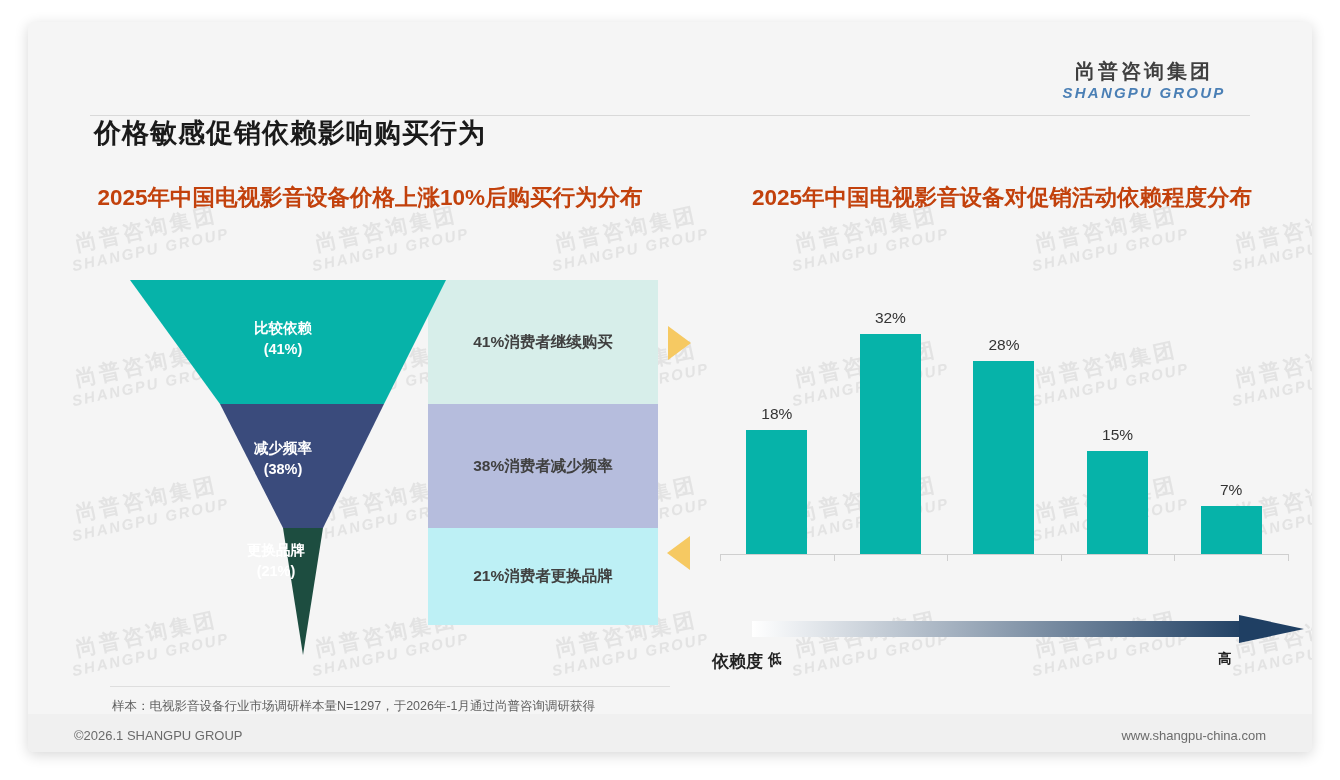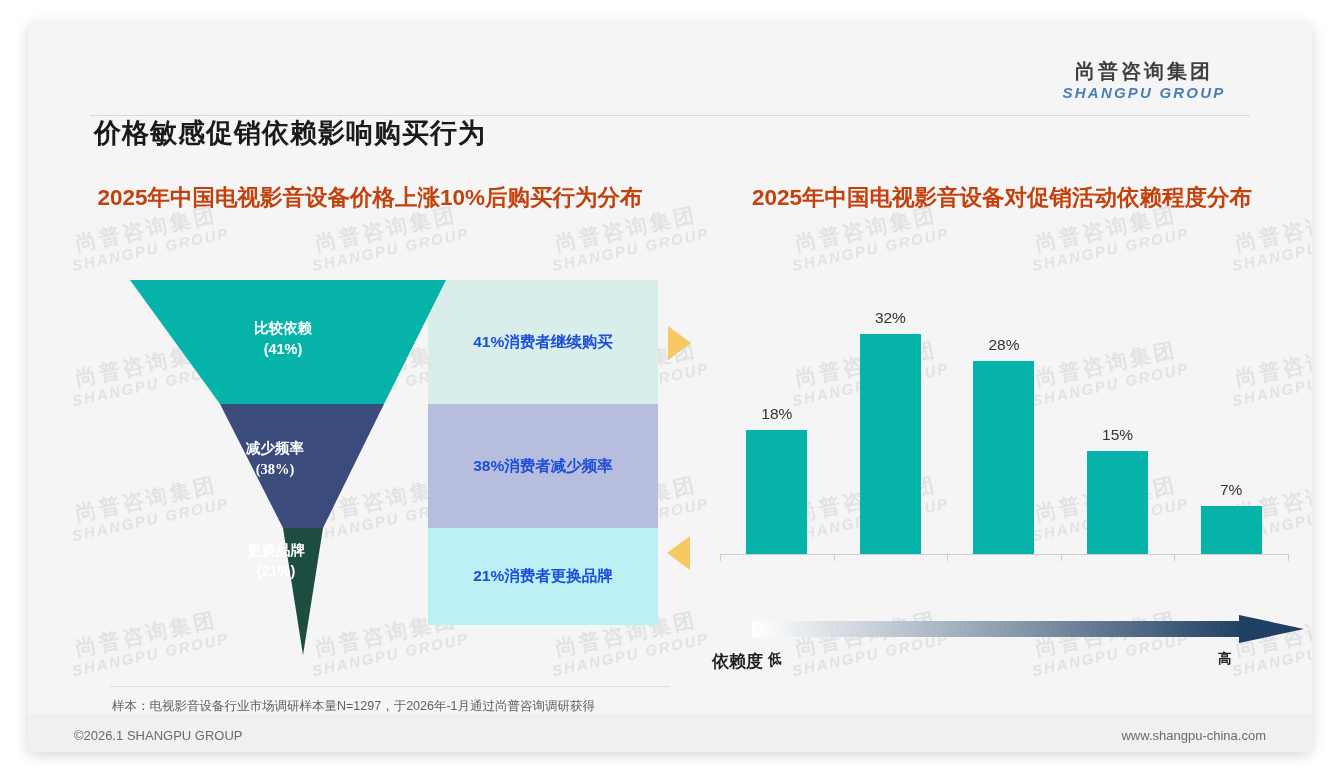--- a/index.html
+++ b/index.html
@@ -115,21 +115,21 @@
     position: absolute;
     left: 330px;
     width: 230px;
     display: flex;
     align-items: center;
     justify-content: center;
   }
   .stage-panel span {
     font-size: 15.5px;
     font-weight: bold;
-    color: #1d4ed8;
+    color: #404040;
     text-align: center;
   }
   #panel-0 { top: 30px;  height: 124px; background: #d7eeea; }
   #panel-1 { top: 154px; height: 124px; background: #b6bddd; }
   #panel-2 { top: 278px; height: 97px; background: #bdf0f5; }
 
   #funnel-svg {
     position: absolute;
     left: 0; top: 0;
     width: 560px;
@@ -140,21 +140,21 @@
     position: absolute;
     text-align: center;
     color: #ffffff;
     font-weight: bold;
     font-size: 14.5px;
     line-height: 1.45;
     z-index: 3;
     pointer-events: none;
   }
   #seglab-0 { left: 120px; top: 68px;  width: 130px; }
-  #seglab-1 { left: 112px; top: 188px; width: 130px; font-family: Liberation Serif, serif; }
+  #seglab-1 { left: 120px; top: 188px; width: 130px; }
   #seglab-2 { left: 118px; top: 290px; width: 120px; }
 
   
   #bar-chart {
     position: absolute;
     left: 676px;
     top: 250px;
     width: 600px;
     height: 330px;
     z-index: 2;

